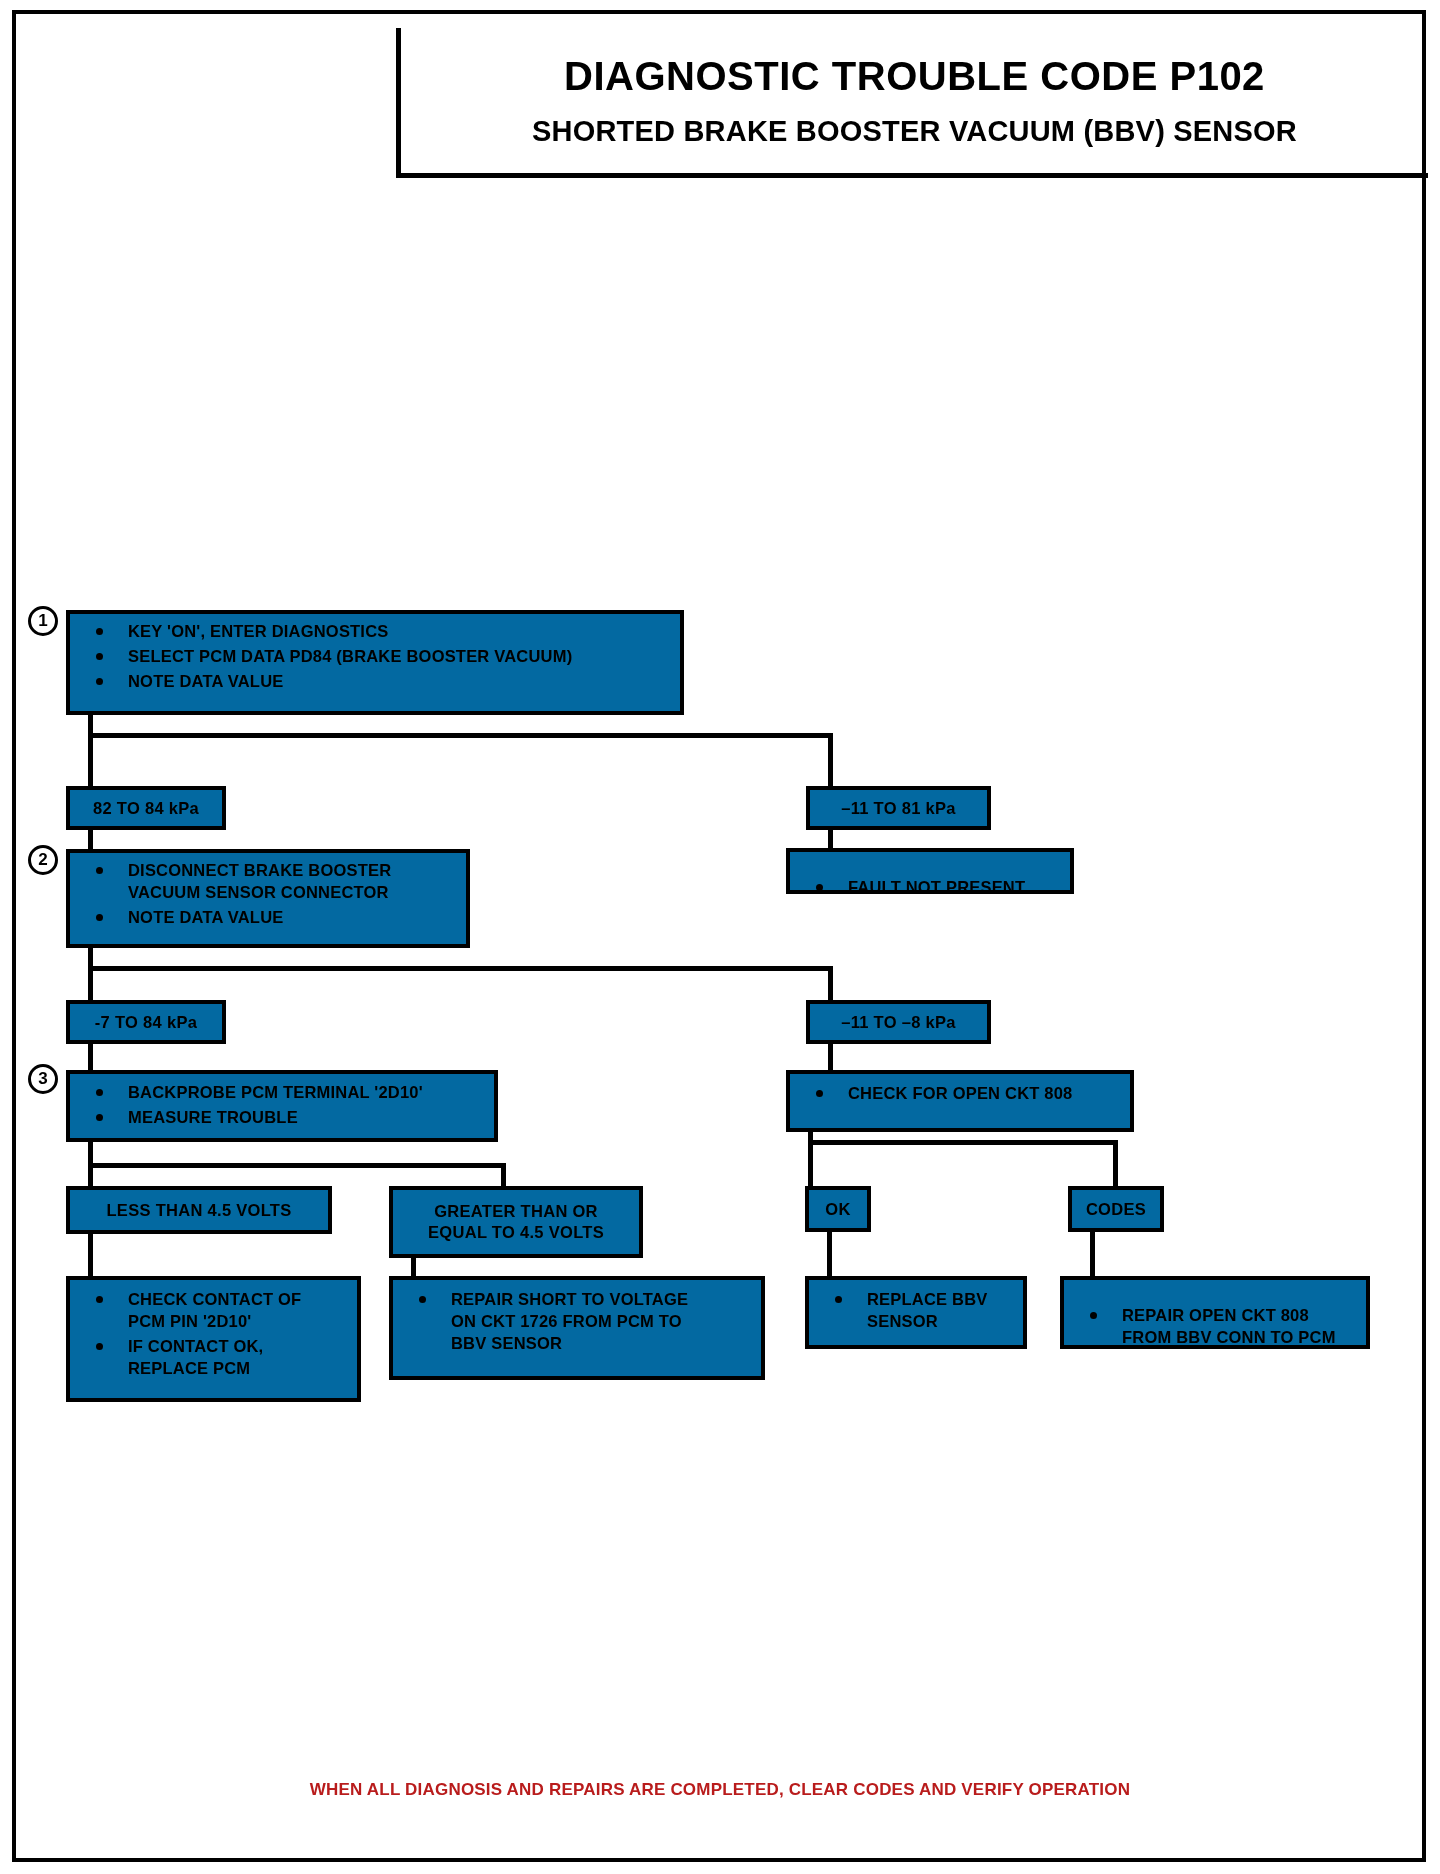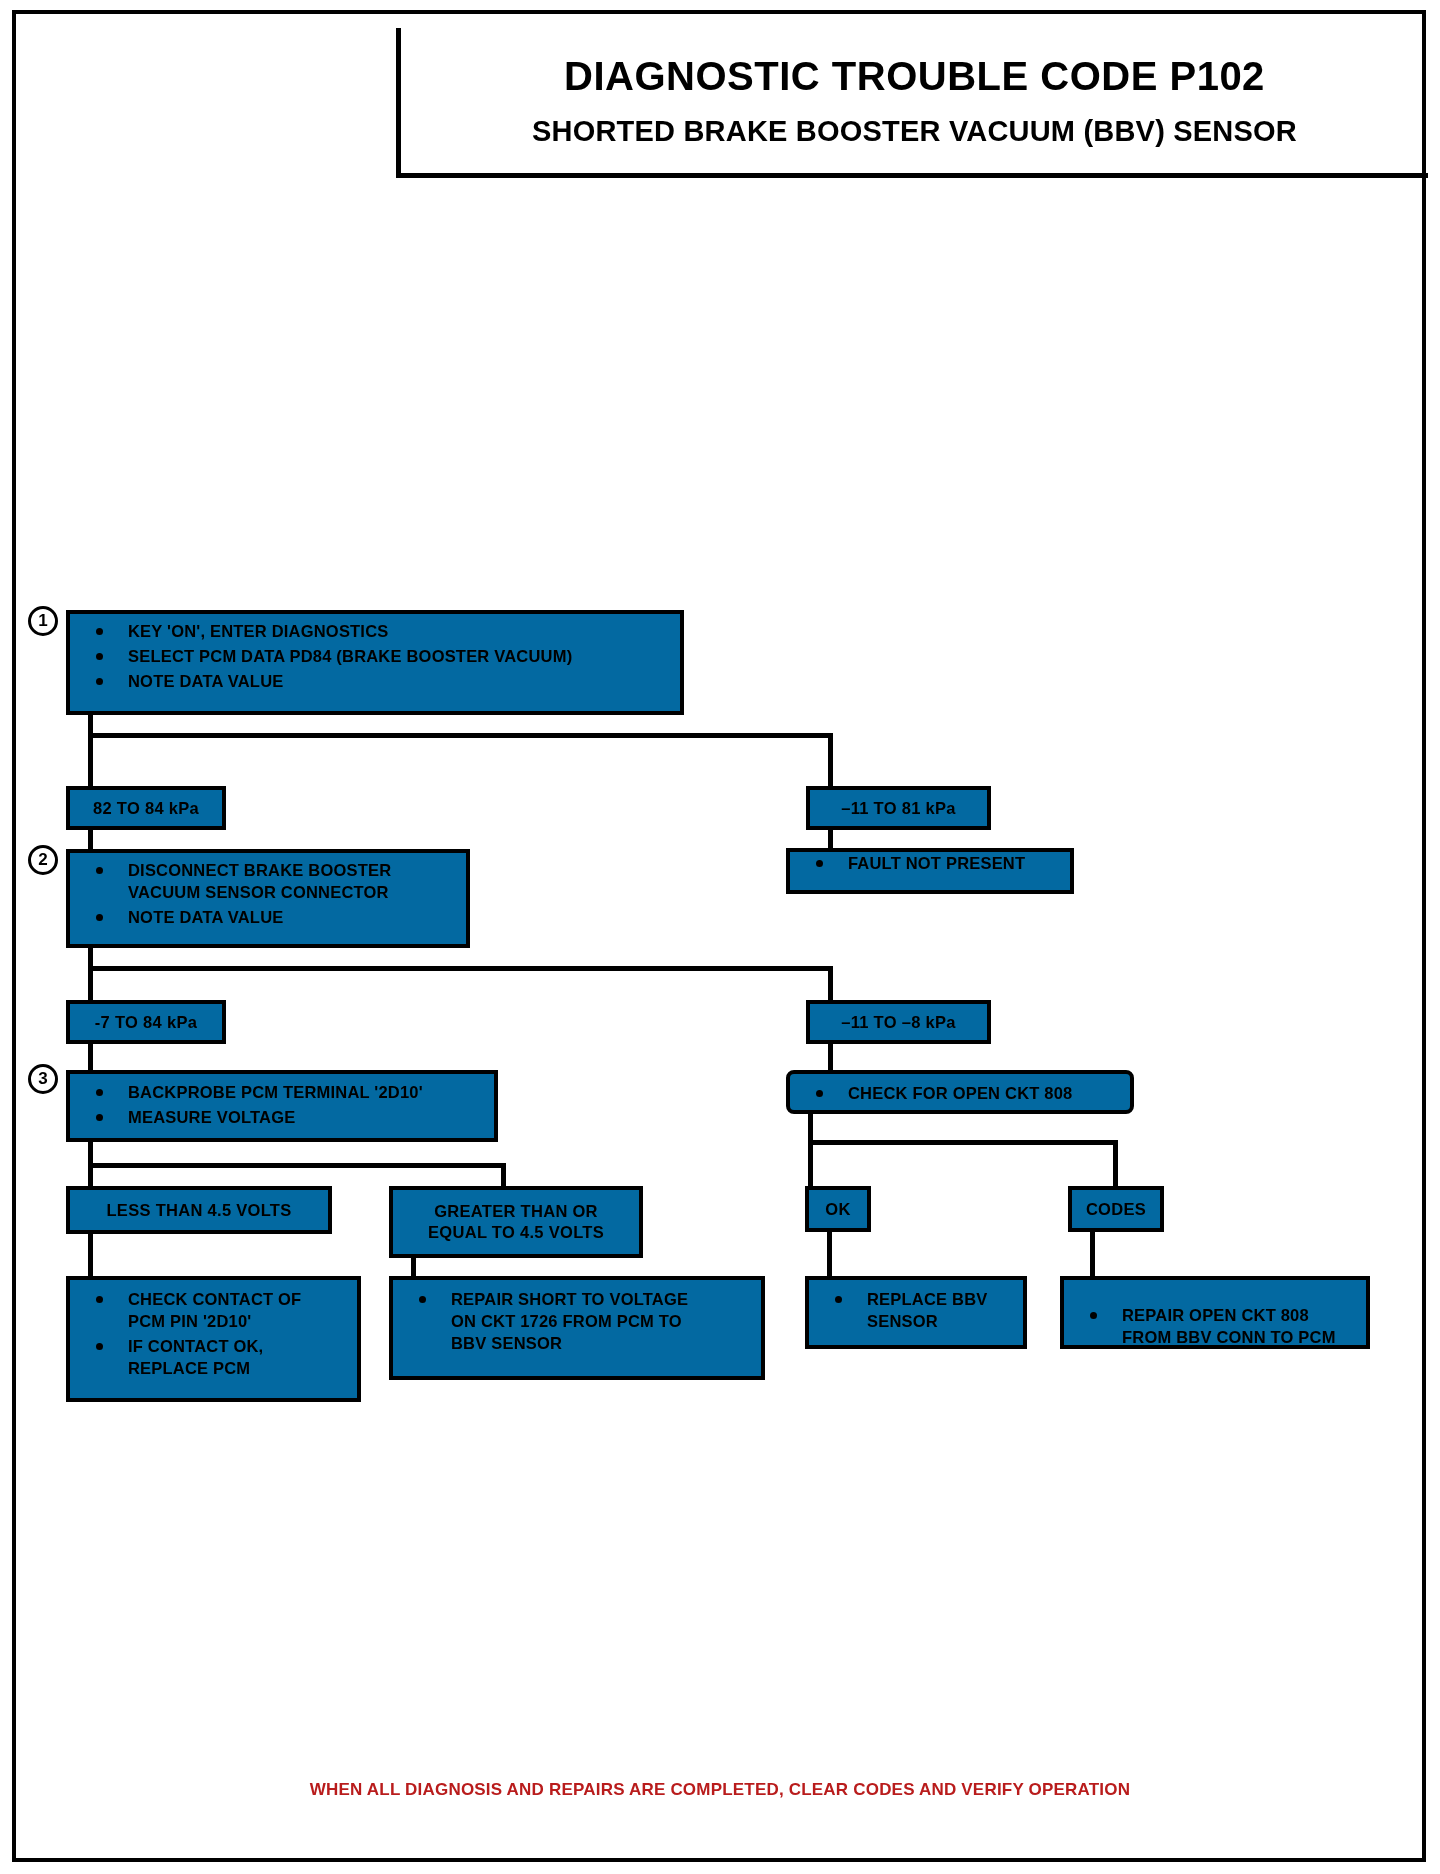--- a/index.html
+++ b/index.html
@@ -218,21 +218,21 @@
     <div class="box-inner">
       <ul class="bullets">
         <li>DISCONNECT BRAKE BOOSTER
 VACUUM SENSOR CONNECTOR</li>
         <li>NOTE DATA VALUE</li>
       </ul>
     </div>
   </div>
 
   <div class="box" style="left:786px; top:848px; width:288px; height:46px;">
-    <div class="box-inner" style="padding-top:0;">
+    <div class="box-inner" style="padding-top:24px;">
       <ul class="bullets">
         <li>FAULT NOT PRESENT</li>
       </ul>
     </div>
   </div>
 
   <div class="vline" style="left:88px; top:946px; height:25px;"></div>
   <div class="hline" style="left:88px; top:966px; width:745px;"></div>
   <div class="vline" style="left:88px;  top:966px; height:35px;"></div>
   <div class="vline" style="left:828px; top:966px; height:35px;"></div>
@@ -251,26 +251,26 @@
 
   <div class="vline" style="left:88px;  top:1042px; height:34px;"></div>
   <div class="vline" style="left:828px; top:1042px; height:32px;"></div>
 
   <div class="step-circle" style="left:28px; top:1064px;">3</div>
 
   <div class="box" style="left:66px; top:1070px; width:432px; height:72px;">
     <div class="box-inner" style="padding-top:7px;">
       <ul class="bullets">
         <li>BACKPROBE PCM TERMINAL '2D10'</li>
-        <li>MEASURE  VOLTAGE</li>
-      </ul>
-    </div>
-  </div>
-
-  <div class="box" style="left:786px; top:1070px; width:348px; height:44px;border-radius:8px;">
+        <li>MEASURE  TROUBLE</li>
+      </ul>
+    </div>
+  </div>
+
+  <div class="box" style="left:786px; top:1070px; width:348px; height:62px;">
     <div class="box-inner" style="padding-top:8px;">
       <ul class="bullets">
         <li>CHECK FOR OPEN CKT 808</li>
       </ul>
     </div>
   </div>
 
   <div class="vline" style="left:88px; top:1140px; height:30px;"></div>
   <div class="hline" style="left:88px; top:1163px; width:418px;"></div>
   <div class="vline" style="left:88px;  top:1163px; height:47px;"></div>

